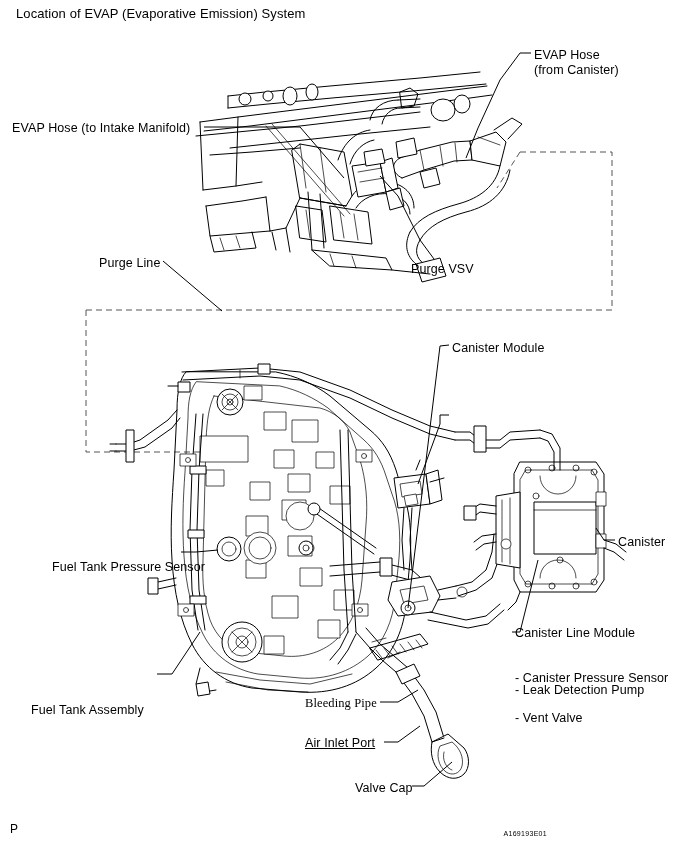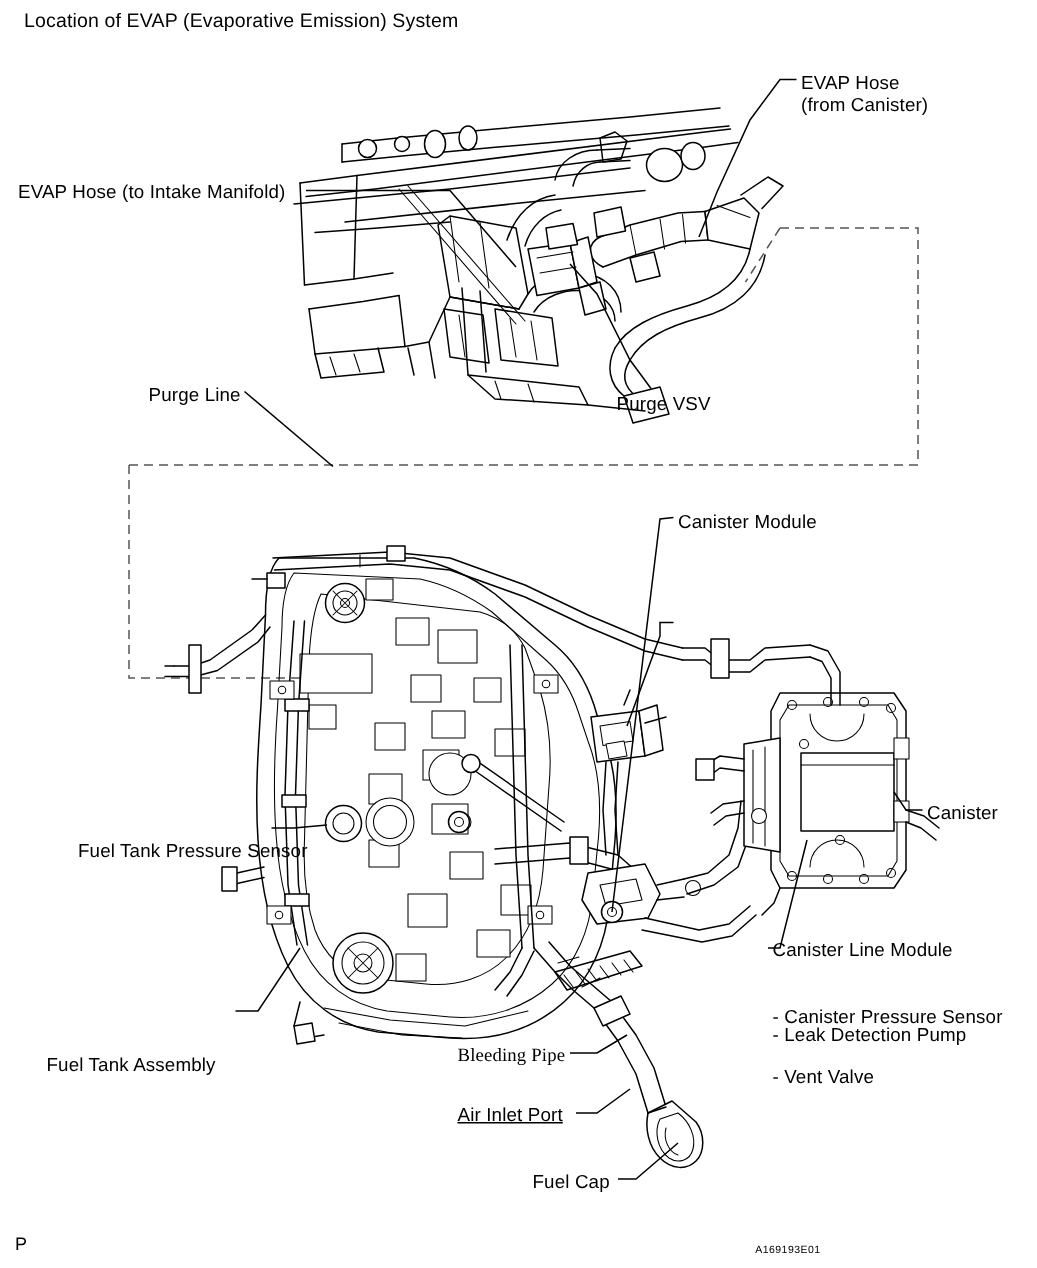--- a/index.html
+++ b/index.html
@@ -417,21 +417,21 @@
 
   <div class="lbl" id="l-evap-intake">EVAP Hose (to Intake Manifold)</div>
   <div class="lbl" id="l-purge-line">Purge Line</div>
   <div class="lbl" id="l-purge-vsv">Purge VSV</div>
   <div class="lbl" id="l-canister-filter">Canister Module</div>
   <div class="lbl" id="l-canister">Canister</div>
   <div class="lbl" id="l-ftps">Fuel Tank Pressure Sensor</div>
   <div class="lbl" id="l-fta">Fuel Tank Assembly</div>
   <div class="lbl" id="l-bleeding">Bleeding Pipe</div>
   <div class="lbl" id="l-airinlet">Air Inlet Port</div>
-  <div class="lbl" id="l-fuelcap">Fuel Cap</div>
+  <div class="lbl" id="l-fuelcap">Valve Cap</div>
 
   <div class="lbl" id="l-cpm">Canister Line Module</div>
   <div class="lbl" id="l-cpm-1">- Canister Pressure Sensor</div>
   <div class="lbl" id="l-cpm-2">- Leak Detection Pump</div>
   <div class="lbl" id="l-cpm-3">- Vent Valve</div>
 
   <div class="lbl" id="footer-p">P</div>
   <div class="lbl" id="fig-code">A169193E01</div>
 
 </div>

